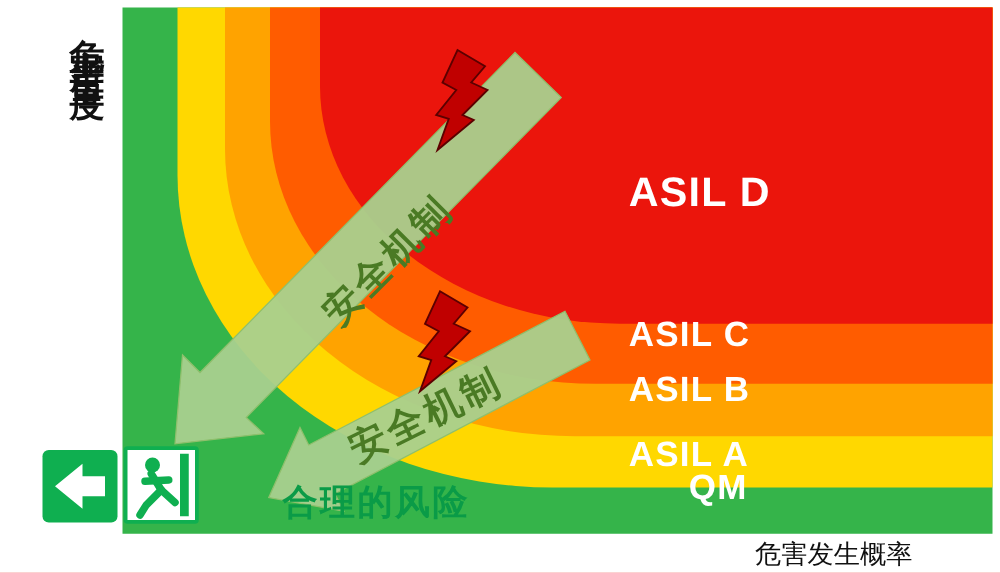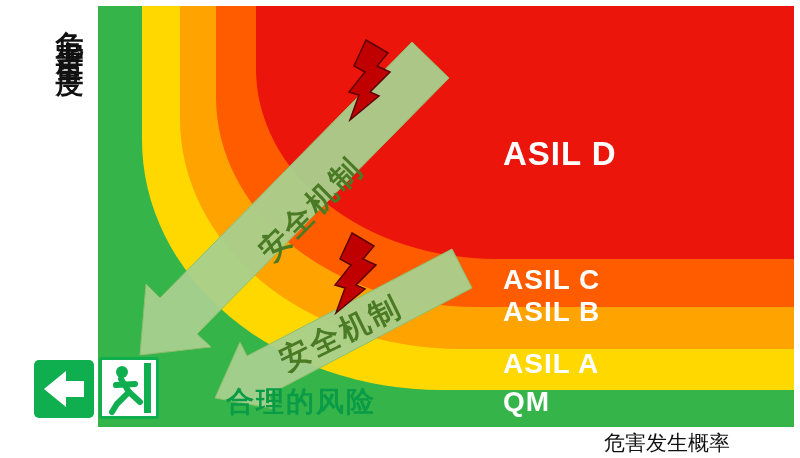--- a/index.html
+++ b/index.html
@@ -27,24 +27,24 @@
   .band.yellow{left:44px;  bottom:37px;  border-bottom-left-radius:300px 250px; background:var(--asil-a-yellow,#ffd800); z-index:1;}
   .band.orange{left:82px;  bottom:78px;  border-bottom-left-radius:280px 230px; background:var(--asil-b-orange,#ffa300); z-index:2;}
   .band.deep  {left:118px; bottom:120px; border-bottom-left-radius:260px 210px; background:var(--asil-c-deep-orange,#ff5c00); z-index:3;}
   .band.red   {left:158px; bottom:168px; border-bottom-left-radius:240px 190px; background:var(--asil-d-red,#eb150c); z-index:4;}
   
   .asil-label{
     position:absolute; left:405px; color:#ffffff; font-weight:bold;
     font-size:28px; line-height:1; letter-spacing:1px; z-index:6;
   }
   .asil-label.d{top:104px; font-size:33px;margin-top:27px;}
-  .asil-label.c{top:260px;}
+  .asil-label.c{top:248px;}
   .asil-label.b{top:292px;text-align:right;}
   .asil-label.a{top:344px;}
-  .asil-label.qm{top:382px;}
+  .asil-label.qm{top:370px;margin-left:48px;}
   
   .risk-text{position:absolute; font-weight:bold; z-index:7; line-height:1;}
   .risk-text.unreasonable{left:50px; top:76px; font-size:27px; color:var(--unreasonable-text-red,#e8110d); letter-spacing:2px;}
   .risk-text.reasonable{left:128px; top:382px; font-size:28px; color:var(--reasonable-text-green,#0a9b47); letter-spacing:2px;text-align:center;}
   .mech-text{
     position:absolute; width:170px; text-align:center; z-index:8;
     font-size:30px; font-weight:bold; color:var(--arrow-text-green,#4a7a24);
     letter-spacing:3px; line-height:1;
   }
   .mech-text.m1{left:128px; top:188px; transform:rotate(-45deg);}

